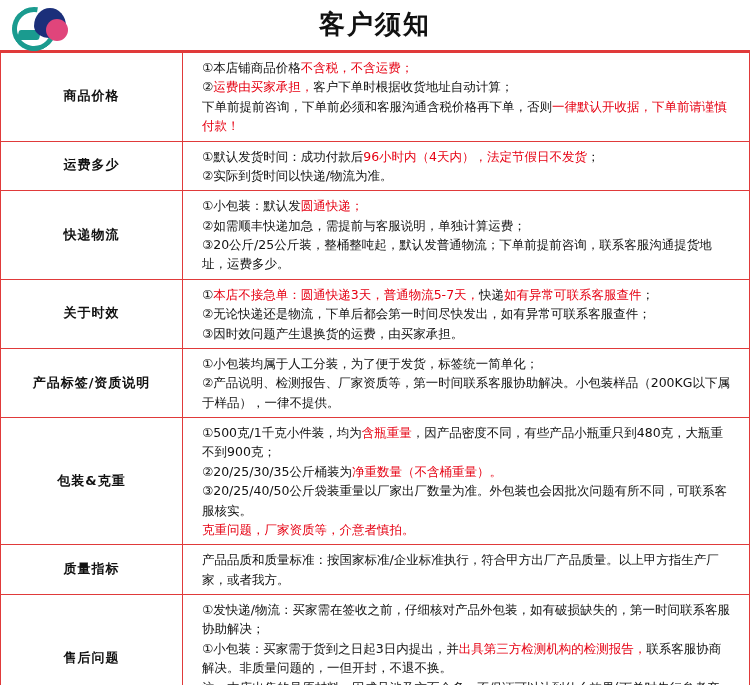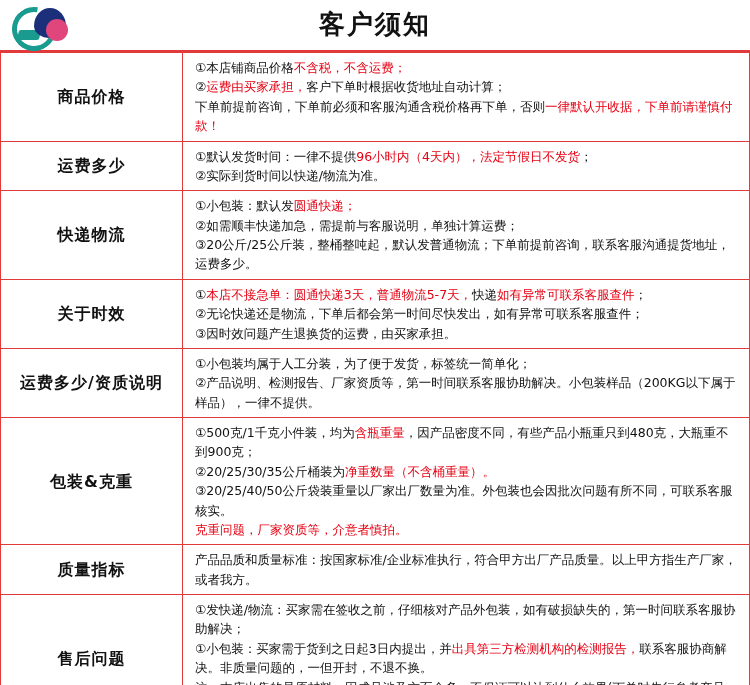--- a/index.html
+++ b/index.html
@@ -44,28 +44,28 @@
   }
   
   table.notice {
     width: 750px;
     border-collapse: collapse;
     table-layout: fixed;
   }
   table.notice td {
     border: 1px solid #e03a3a;
     vertical-align: middle;
-    padding: 5px 12px;
+    padding: 5px 19px;
     box-sizing: border-box;
   }
   td.label {
     width: 182px;
     text-align: center;
     font-weight: bold;
-    font-size: 16px;
+    font-size: 13px;
     line-height: 1.45;
     letter-spacing: 1px;
     color: #111;
   }
   td.content {
     font-size: 12.5px;
     line-height: 1.55;
     text-align: left;
     color: #111;
   }
@@ -141,42 +141,42 @@
           <td class="label">商品价格</td>
           <td class="content">
             <p><span class="black">①本店铺商品价格</span><span class="red">不含税，不含运费；</span></p>
             <p><span class="black">②</span><span class="red">运费由买家承担，</span><span class="black">客户下单时根据收货地址自动计算；</span></p>
             <p><span class="black">下单前提前咨询，下单前必须和客服沟通含税价格再下单，否则</span><span class="red">一律默认开收据，下单前请谨慎付款！</span></p>
           </td>
         </tr>
         <tr>
           <td class="label">运费多少</td>
           <td class="content">
-            <p><span class="black">①默认发货时间：一律不提供</span><span class="red">96小时内（4天内），法定节假日不发货</span><span class="black">；</span></p>
+            <p><span class="black">①默认发货时间：成功付款后</span><span class="red">96小时内（4天内），法定节假日不发货</span><span class="black">；</span></p>
             <p><span class="black">②实际到货时间以快递/物流为准。</span></p>
           </td>
         </tr>
         <tr>
           <td class="label">快递物流</td>
           <td class="content">
             <p><span class="black">①小包装：默认发</span><span class="red">圆通快递；</span></p>
             <p><span class="black">②如需顺丰快递加急，需提前与客服说明，单独计算运费；</span></p>
             <p><span class="black">③20公斤/25公斤装，整桶整吨起，默认发普通物流；下单前提前咨询，联系客服沟通提货地址，运费多少。</span></p>
           </td>
         </tr>
         <tr>
           <td class="label">关于时效</td>
           <td class="content">
             <p><span class="black">①</span><span class="red">本店不接急单：圆通快递3天，普通物流5-7天，</span><span class="black">快递</span><span class="red">如有异常可联系客服查件</span><span class="black">；</span></p>
             <p><span class="black">②无论快递还是物流，下单后都会第一时间尽快发出，如有异常可联系客服查件；</span></p>
             <p><span class="black">③因时效问题产生退换货的运费，由买家承担。</span></p>
           </td>
         </tr>
         <tr>
-          <td class="label">运费多少/资质说明</td>
+          <td class="label">产品标签/资质说明</td>
           <td class="content">
             <p><span class="black">①小包装均属于人工分装，为了便于发货，标签统一简单化；</span></p>
             <p><span class="black">②产品说明、检测报告、厂家资质等，第一时间联系客服协助解决。小包装样品（200KG以下属于样品），一律不提供。</span></p>
           </td>
         </tr>
         <tr>
           <td class="label">包装&amp;克重</td>
           <td class="content">
             <p><span class="black">①500克/1千克小件装，均为</span><span class="red">含瓶重量</span><span class="black">，因产品密度不同，有些产品小瓶重只到480克，大瓶重不到900克；</span></p>
             <p><span class="black">②20/25/30/35公斤桶装为</span><span class="red">净重数量（不含桶重量）。</span></p>

